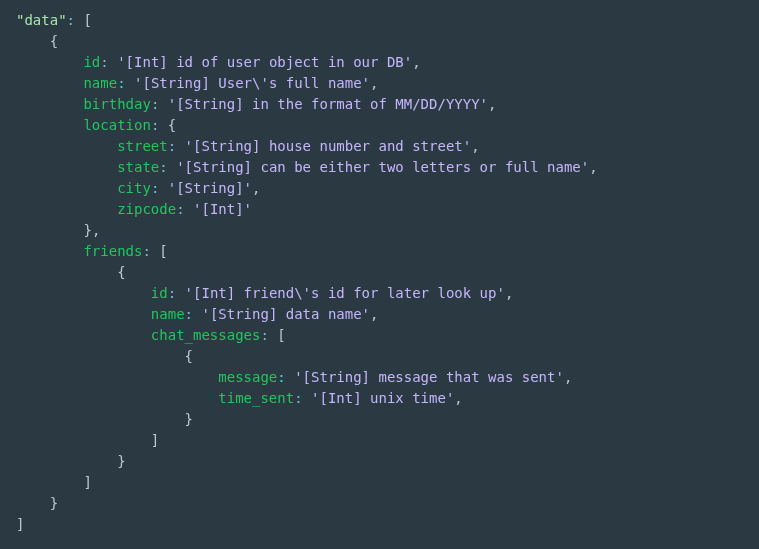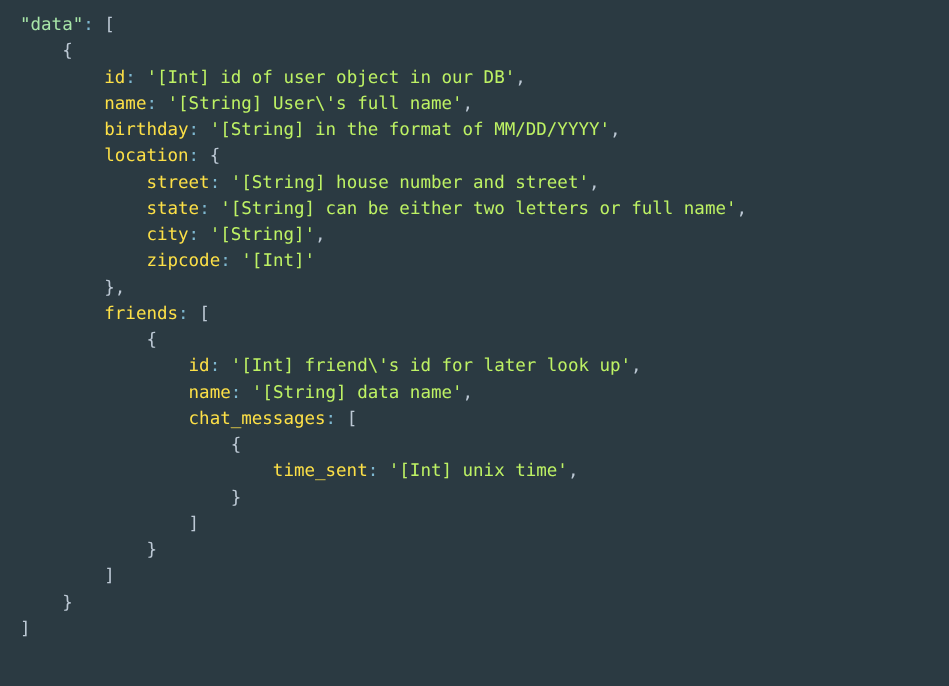--- a/index.html
+++ b/index.html
@@ -15,24 +15,24 @@
       color: #e8e8e8;
       padding: 10px 16px;
       width: 759px;
       height: 549px;
       overflow: hidden;
     }
     .line {
       white-space: pre;
     }
     .key {
-      color: #fde047;
+      color: #22c55e;
     }
     .string {
-      color: #bef264;
+      color: #c4b5fd;
     }
     .quoted-key {
       color: #a8e6a8;
     }
     .colon {
       color: #7fb8d0;
     }
     .bracket {
       color: #bcc8d4;
     }
@@ -57,20 +57,21 @@
 <div class="line">            <span class="key">state</span><span class="colon">:</span> <span class="string">'[String] can be either two letters or full name'</span><span class="comma">,</span></div>
 <div class="line">            <span class="key">city</span><span class="colon">:</span> <span class="string">'[String]'</span><span class="comma">,</span></div>
 <div class="line">            <span class="key">zipcode</span><span class="colon">:</span> <span class="string">'[Int]'</span></div>
 <div class="line">        <span class="brace">}</span><span class="comma">,</span></div>
 <div class="line">        <span class="key">friends</span><span class="colon">:</span> <span class="bracket">[</span></div>
 <div class="line">            <span class="brace">{</span></div>
 <div class="line">                <span class="key">id</span><span class="colon">:</span> <span class="string">'[Int] friend\'s id for later look up'</span><span class="comma">,</span></div>
 <div class="line">                <span class="key">name</span><span class="colon">:</span> <span class="string">'[String] data name'</span><span class="comma">,</span></div>
 <div class="line">                <span class="key">chat_messages</span><span class="colon">:</span> <span class="bracket">[</span></div>
 <div class="line">                    <span class="brace">{</span></div>
+<div class="line">                        <span class="key">message</span><span class="colon">:</span> <span class="string">'[String] message that was sent'</span><span class="comma">,</span></div>
 <div class="line">                        <span class="key">time_sent</span><span class="colon">:</span> <span class="string">'[Int] unix time'</span><span class="comma">,</span></div>
 <div class="line">                    <span class="brace">}</span></div>
 <div class="line">                <span class="bracket">]</span></div>
 <div class="line">            <span class="brace">}</span></div>
 <div class="line">        <span class="bracket">]</span></div>
 <div class="line">    <span class="brace">}</span></div>
 <div class="line"><span class="bracket">]</span></div>
 </div>
 
 </body></html>

